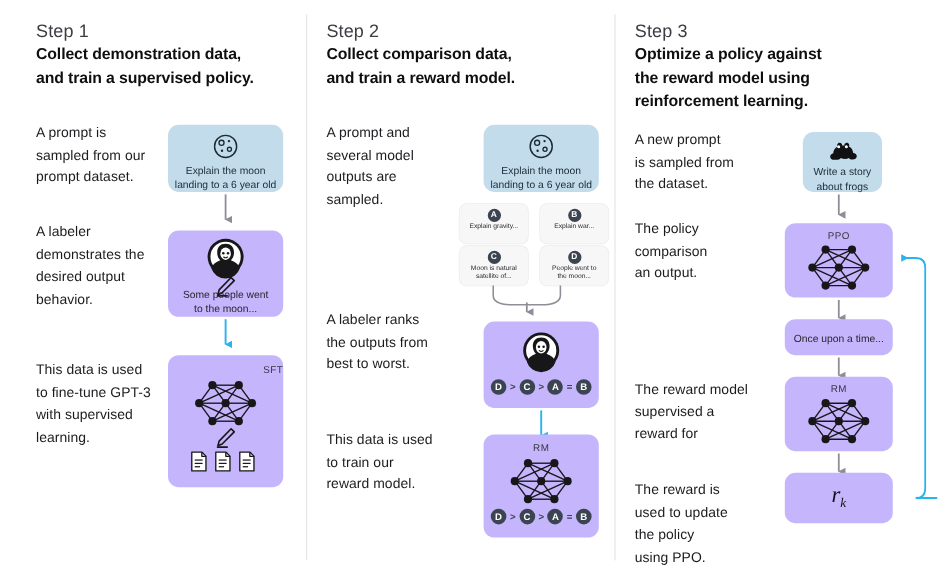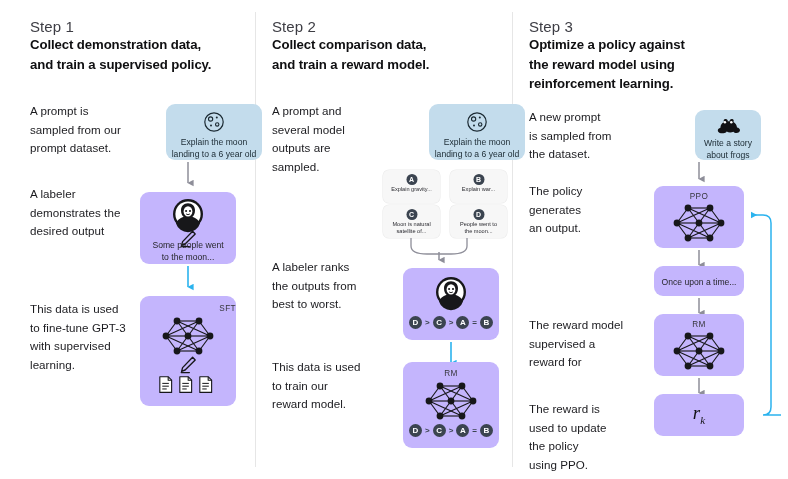--- a/index.html
+++ b/index.html
@@ -35,21 +35,21 @@
   .body-text{
     position:absolute;font-size:11.6px;line-height:18.6px;
     color:#1b1b1f;letter-spacing:.05px;
   }
 
   
   .card{
     position:absolute;background:#c4b5fd;border-radius:9px;
     box-sizing:border-box;
   }
-  .card.blue{background:#c3dcec;margin-left:26px;}
+  .card.blue{background:#c3dcec;}
   .card-cap{
     position:absolute;left:0;right:0;text-align:center;
     font-size:8.6px;line-height:12px;color:#26262b;
   }
   .card-cap.dark{color:#1b2a33;}
   .net-label{
     position:absolute;left:0;right:0;text-align:center;
     font-size:8.2px;color:#36363c;letter-spacing:.4px;
   }
   .rk{
@@ -197,20 +197,21 @@
     <div class="body-text" style="left:30px;top:102px;width:120px;">
       <div>A prompt is</div>
       <div>sampled from our</div>
       <div>prompt dataset.</div>
     </div>
 
     <div class="body-text" style="left:30px;top:185px;width:125px;">
       <div>A labeler</div>
       <div>demonstrates the</div>
       <div>desired output</div>
+      <div>behavior.</div>
     </div>
 
     <div class="body-text" style="left:30px;top:300px;width:130px;">
       <div>This data is used</div>
       <div>to fine-tune GPT-3</div>
       <div>with supervised</div>
       <div>learning.</div>
     </div>
 
     <div class="card blue" style="left:140px;top:104px;width:96px;height:56px;">
@@ -379,21 +380,21 @@
     </div>
 
     <div class="body-text" style="left:16px;top:108px;width:120px;">
       <div>A new prompt</div>
       <div>is sampled from</div>
       <div>the dataset.</div>
     </div>
 
     <div class="body-text" style="left:16px;top:182px;width:120px;">
       <div>The policy</div>
-      <div>generates</div>
+      <div>comparison</div>
       <div>an output.</div>
     </div>
 
     <div class="body-text" style="left:16px;top:316px;width:130px;">
       <div>The reward model</div>
       <div>supervised a</div>
       <div>reward for</div>
     </div>
 
     <div class="body-text" style="left:16px;top:400px;width:130px;">

